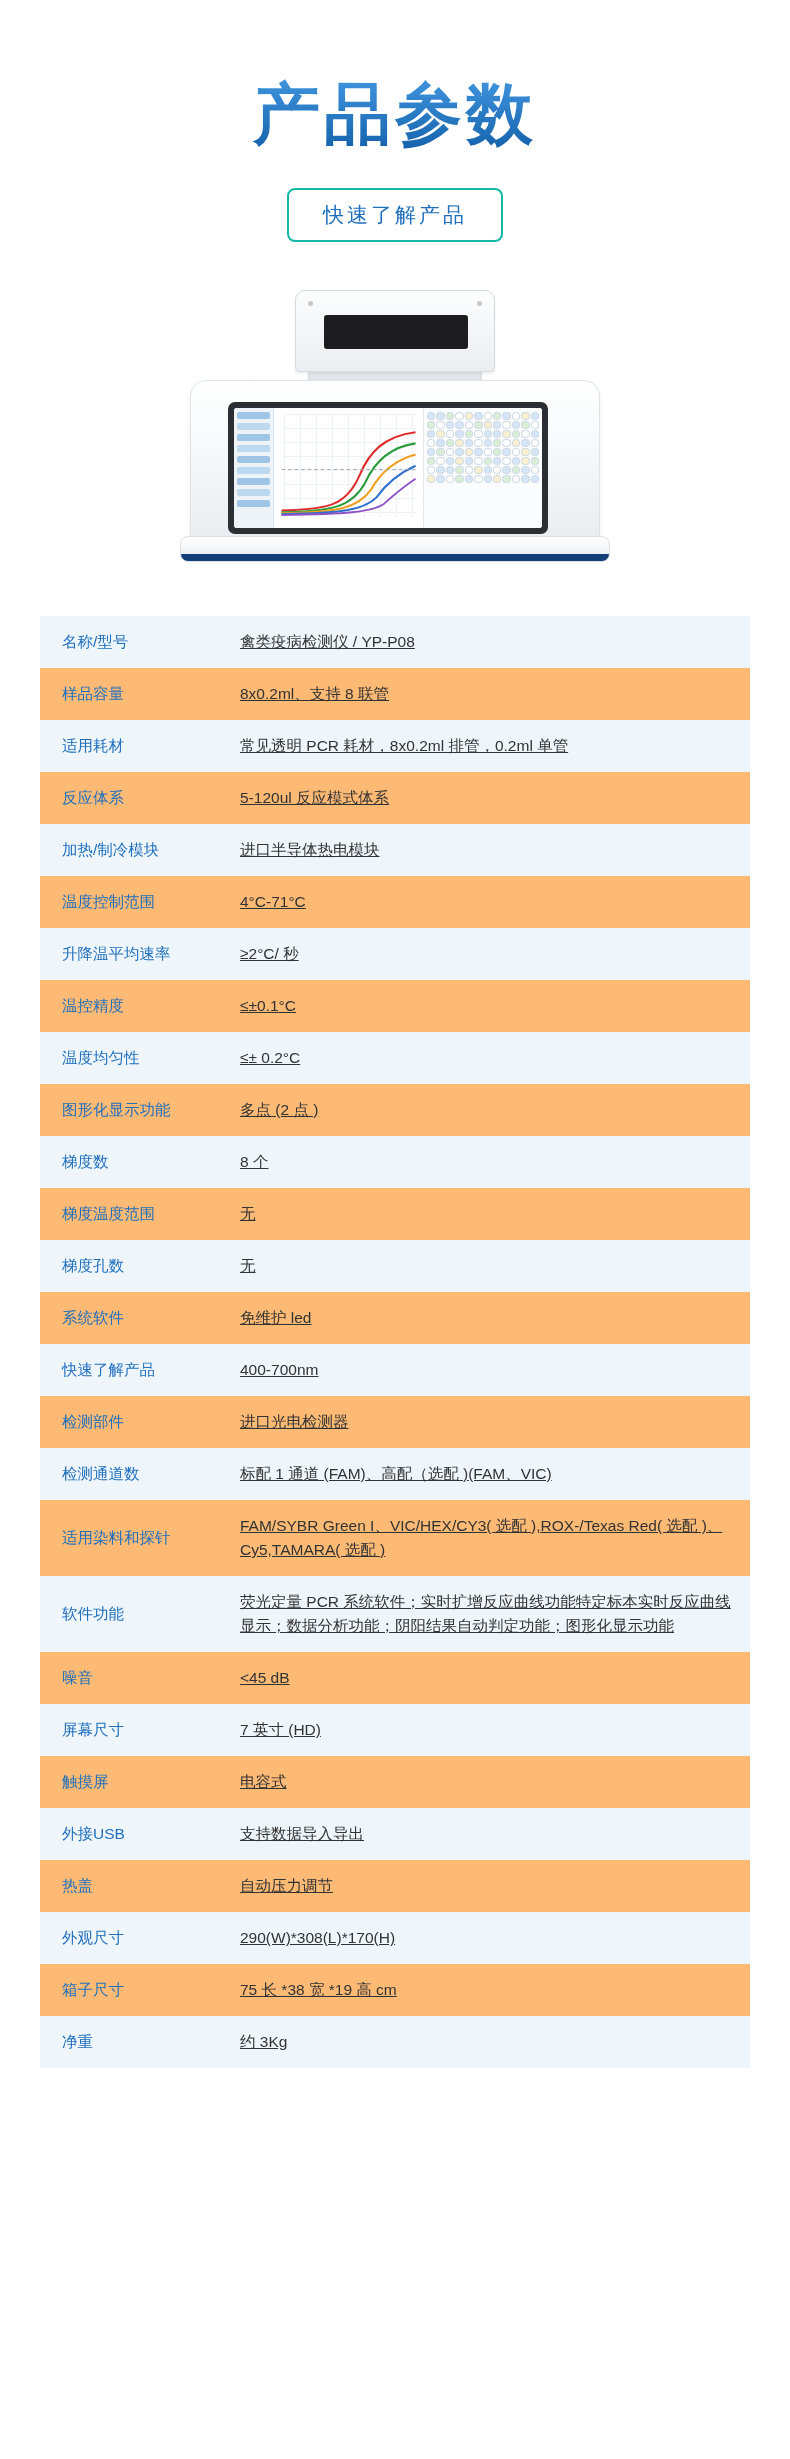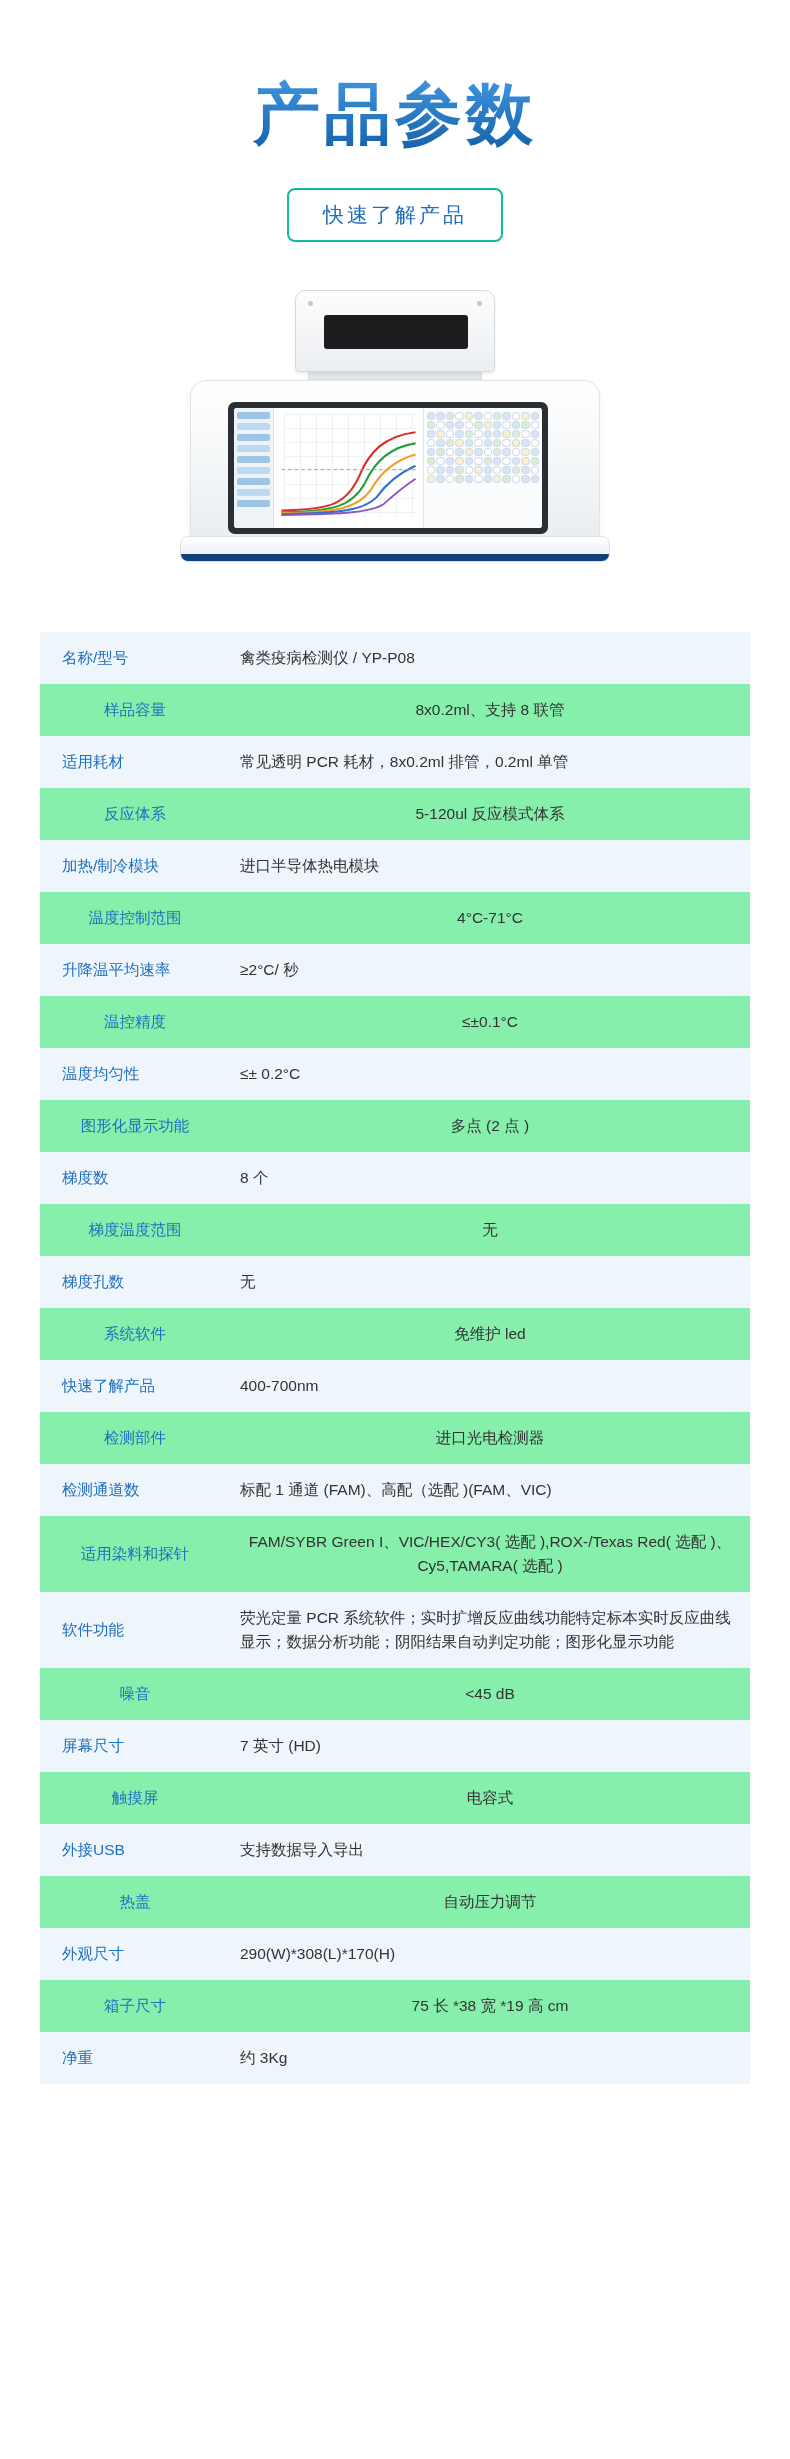--- a/index.html
+++ b/index.html
@@ -195,40 +195,41 @@
     left: 0;
     bottom: 0;
     width: 100%;
     height: 7px;
     background: #123f7a;
     border-radius: 0 0 7px 7px;
   }
 
   
   .spec-table {
-    margin: 52px 40px 0 40px;
+    margin: 36px 40px 0 40px;
     border-collapse: collapse;
     width: 710px;
     font-size: 15.5px;
   }
   .spec-table tr { border: none; }
   .spec-table tr.odd { background: #eef5fb; }
-  .spec-table tr.even { background: #86efac; text-align: center; }
+  .spec-table tr.even { background: #fdba74; }
   .spec-table td {
     padding: 14px 10px 14px 22px;
     vertical-align: middle;
     line-height: 1.55;
   }
   .spec-table td.k {
     width: 178px;
     color: #1f6fbd;
     white-space: nowrap;
   }
   .spec-table td.v {
     color: #333333;
+    text-decoration: underline;
   }
 </style>
 </head>
 <body>
 
 <div class="page">
 
   <div class="header">
     <div class="main-title">产品参数</div>
     <div class="subtitle-wrap">

